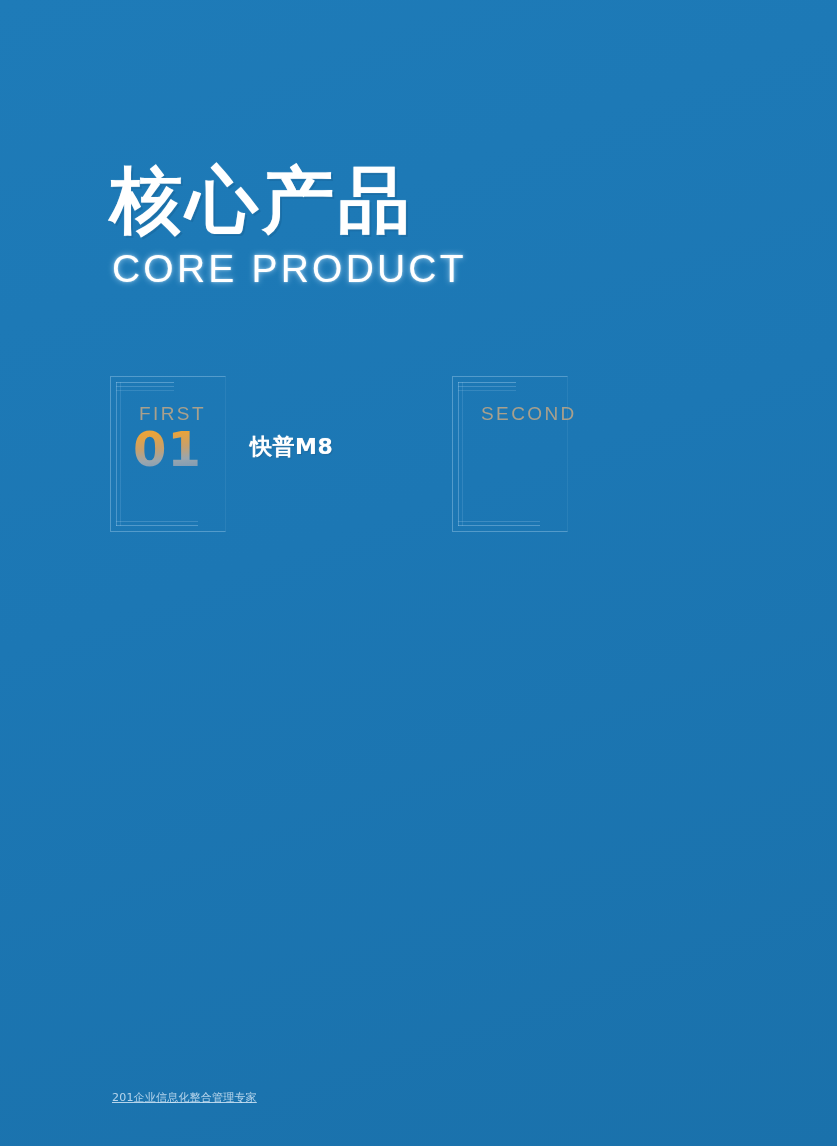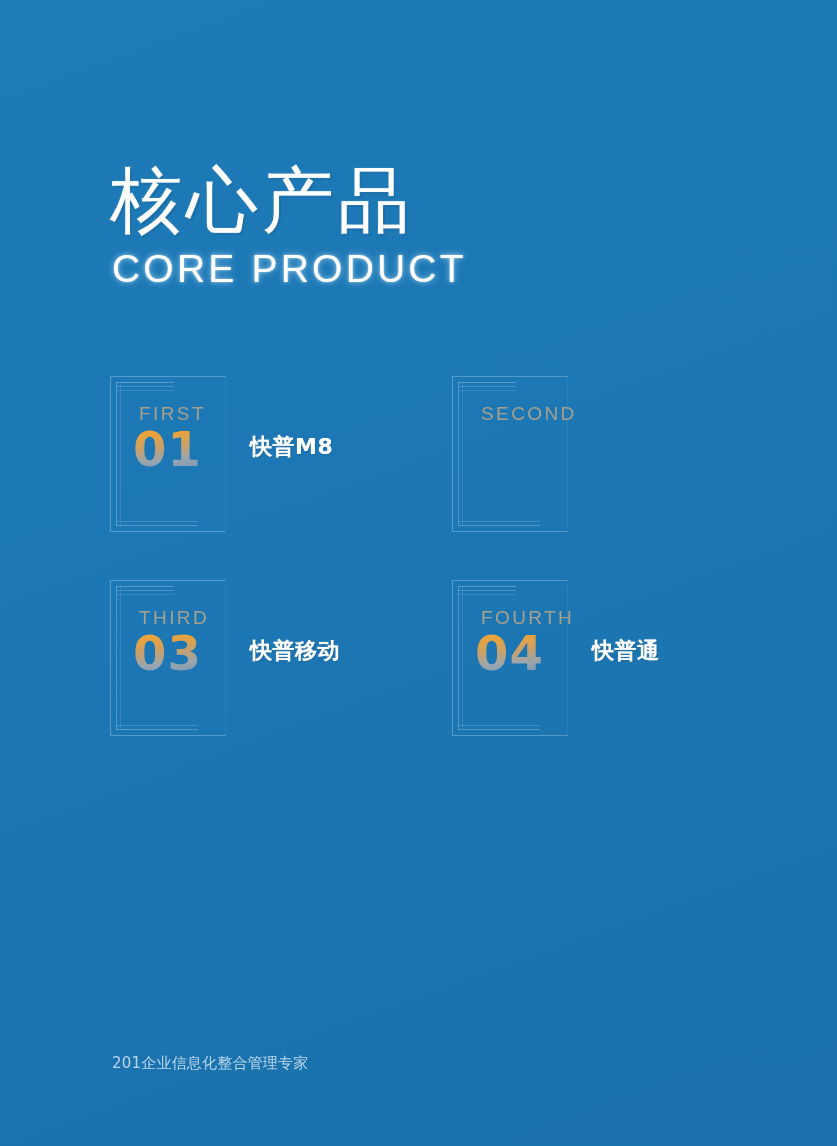--- a/index.html
+++ b/index.html
@@ -24,21 +24,21 @@
   
   .header {
     position: absolute;
     left: 110px;
     top: 163px;
     width: 600px;
   }
   .title-cn {
     font-family: "DejaVu Sans", "Liberation Sans", sans-serif;
     font-size: 72px;
-    font-weight: normal;
+    font-weight: bold;
     color: #ffffff;
     letter-spacing: 4px;
     line-height: 1.05;
     margin: 0;
     text-shadow: 0 0 1px rgba(255,255,255,0.55),
                  2px 2px 0 rgba(10,60,100,0.18);
   }
   .title-en {
     font-family: "Liberation Sans", sans-serif;
     font-size: 39px;
@@ -155,26 +155,27 @@
     margin-left: 24px;
     margin-top: 56px;
     text-shadow: 0 0 1px rgba(255,255,255,0.5),
                  1px 1px 1px rgba(12,62,102,0.30);
   }
 
   
   .footer {
     position: absolute;
     left: 112px;
-    top: 1054px;
-    font-family: "DejaVu Sans", "Liberation Sans", sans-serif;
-    font-size: 15px;
+    top: 1090px;
+    font-family: "DejaVu Sans", "Liberation Sans", sans-serif;
+    font-size: 11px;
     color: rgba(225,240,252,0.78);
     letter-spacing: 0.2px;
     white-space: nowrap;
+    text-decoration: underline;
   }
 </style>
 </head>
 <body>
 
 <div class="page">
 
   <div class="header">
     <h1 class="title-cn">核心产品</h1>
     <div class="title-en">CORE PRODUCT</div>
@@ -195,41 +196,20 @@
 
       <div class="card col-right">
         <div class="frame">
           <span class="frame-inner-left"></span>
           <div class="card-label">SECOND</div>
         </div>
       </div>
 
     </div>
 
-    <div class="row">
-
-      <div class="card col-left">
-        <div class="frame">
-          <span class="frame-inner-left"></span>
-          <div class="card-label">THIRD</div>
-          <div class="card-num">03</div>
-        </div>
-        <div class="card-title">快普移动</div>
-      </div>
-
-      <div class="card col-right">
-        <div class="frame">
-          <span class="frame-inner-left"></span>
-          <div class="card-label">FOURTH</div>
-          <div class="card-num">04</div>
-        </div>
-        <div class="card-title">快普通</div>
-      </div>
-
-    </div>
 
     <div class="row">
 
       <div class="card col-left">
       </div>
 
     </div>
 
   </div>
 

